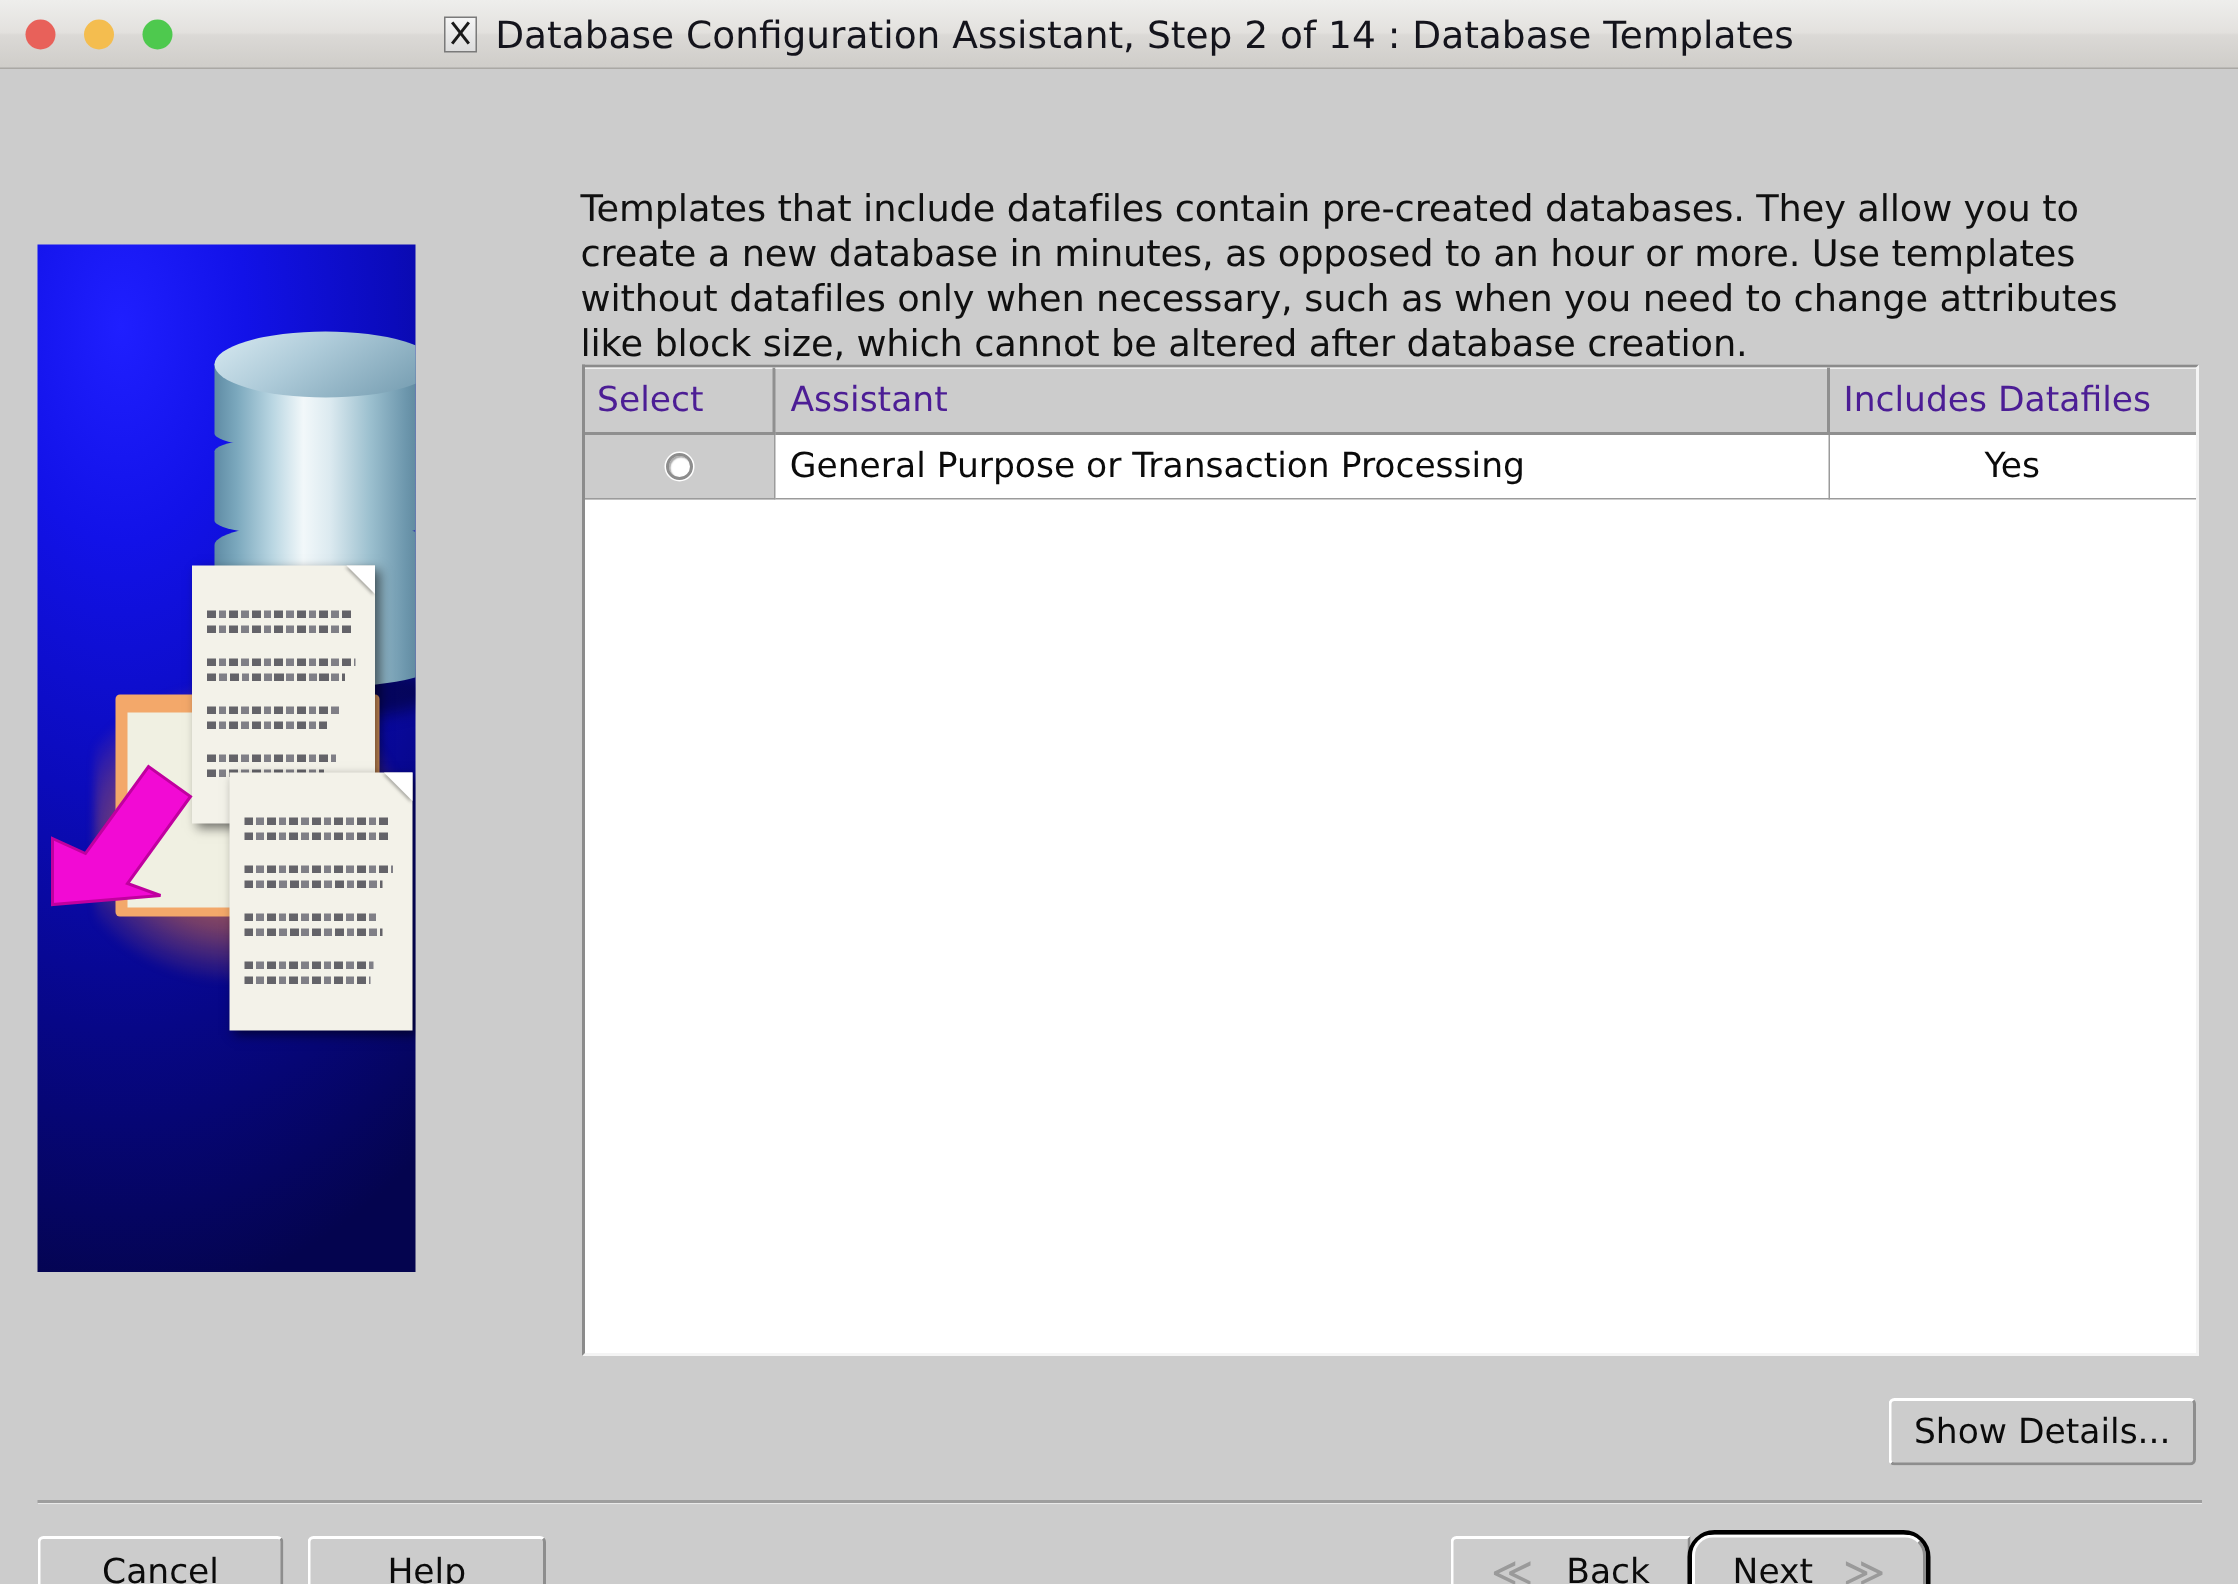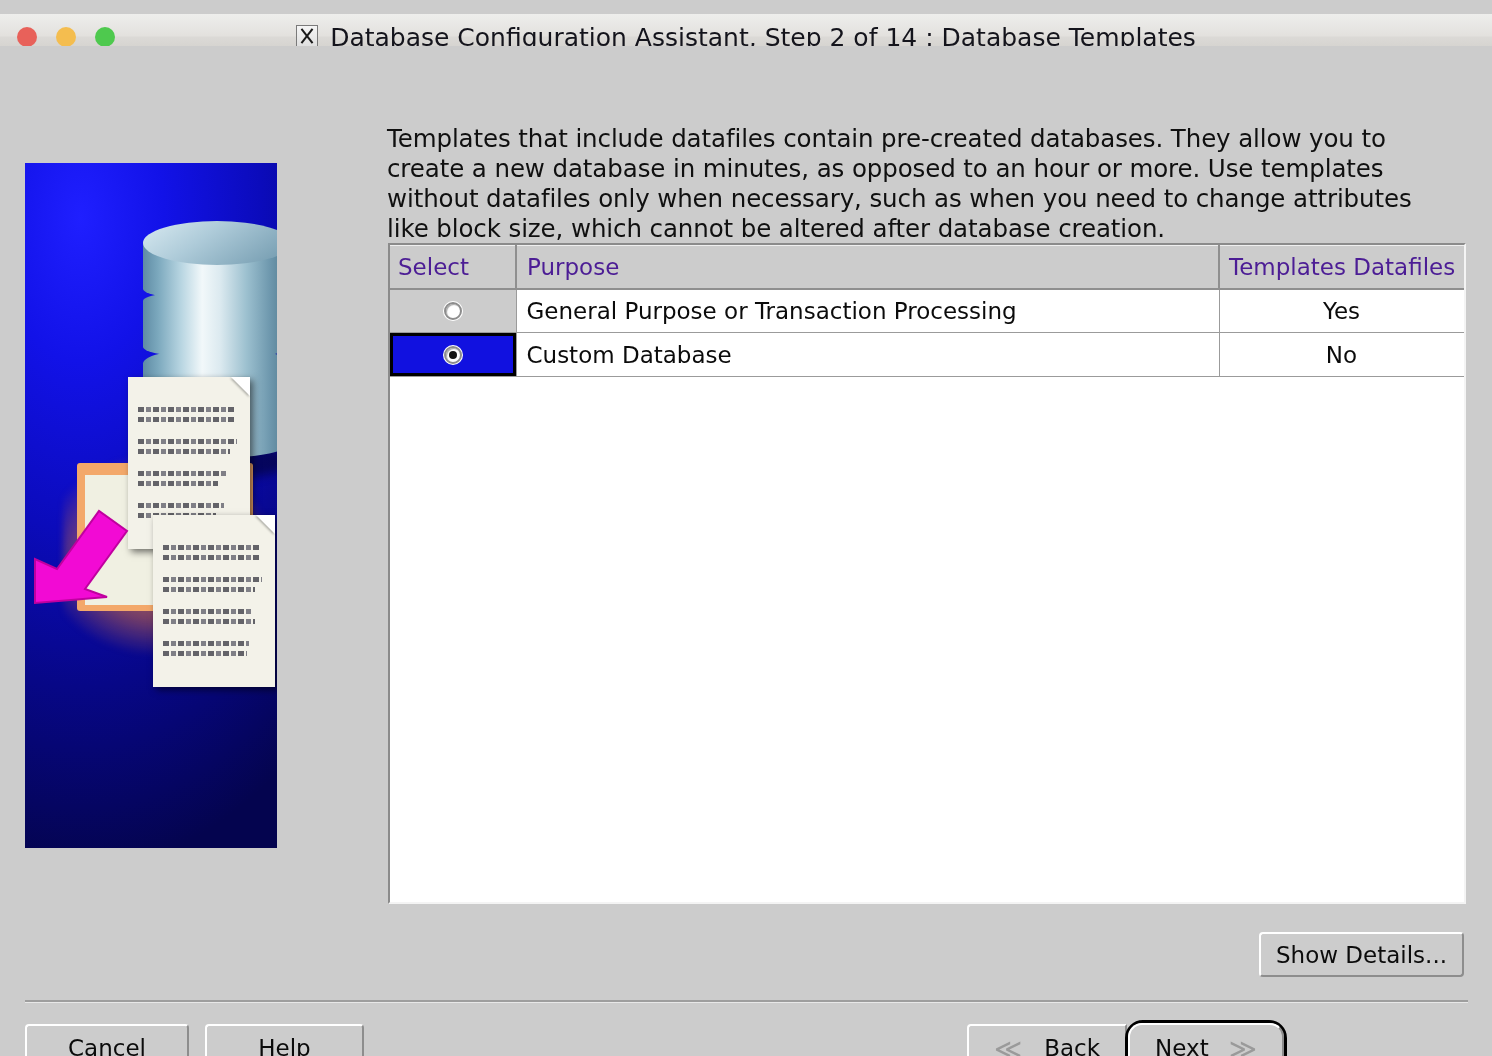--- a/index.html
+++ b/index.html
@@ -11,21 +11,21 @@
     height: 1056px;
     background: #cccccc;
     font-family: "DejaVu Sans", sans-serif;
     overflow: hidden;
     position: relative;
   }
 
   
   #titlebar {
     position: absolute;
-    left: 0; top: 14px;
+    left: 0; top: 0;
     width: 1492px; height: 46px;
     background: linear-gradient(to bottom, #eeeeec 0%, #e3e1de 48%, #dbd9d6 52%, #cfcdc9 100%);
     border-bottom: 1px solid #aaa8a4;
     box-sizing: border-box;
   }
   .traffic {
     position: absolute;
     top: 13px;
     width: 20px; height: 20px;
     border-radius: 50%;
@@ -379,43 +379,34 @@
   <div id="table-panel">
     <table id="grid">
       <colgroup>
         <col class="c-select">
           <col class="c-tmpl">
           <col class="c-data">
       </colgroup>
       <thead>
         <tr>
           <th class="th-sel">Select</th>
-          <th class="th-tmpl">Purpose</th>
-          <th class="th-data">Templates Datafiles</th>
+          <th class="th-tmpl">Assistant</th>
+          <th class="th-data">Includes Datafiles</th>
         </tr>
       </thead>
       <tbody>
         <tr>
           <td class="cell-select">
             <span class="radio-cellbox">
               <span class="radio"></span>
             </span>
           </td>
           <td class="cell-tmpl">General Purpose or Transaction Processing</td>
           <td class="cell-data">Yes</td>
         </tr>
-        <tr class="selected">
-          <td class="cell-select">
-            <span class="radio-cellbox">
-              <span class="radio on"></span>
-            </span>
-          </td>
-          <td class="cell-tmpl">Custom Database</td>
-          <td class="cell-data">No</td>
-        </tr>
       </tbody>
     </table>
   </div>
 
   <button class="btn" id="btn-show-details">Show Details...</button>
 
   <div id="sep"></div>
 
   <button class="btn" id="btn-cancel">Cancel</button>
   <button class="btn" id="btn-help">Help</button>

